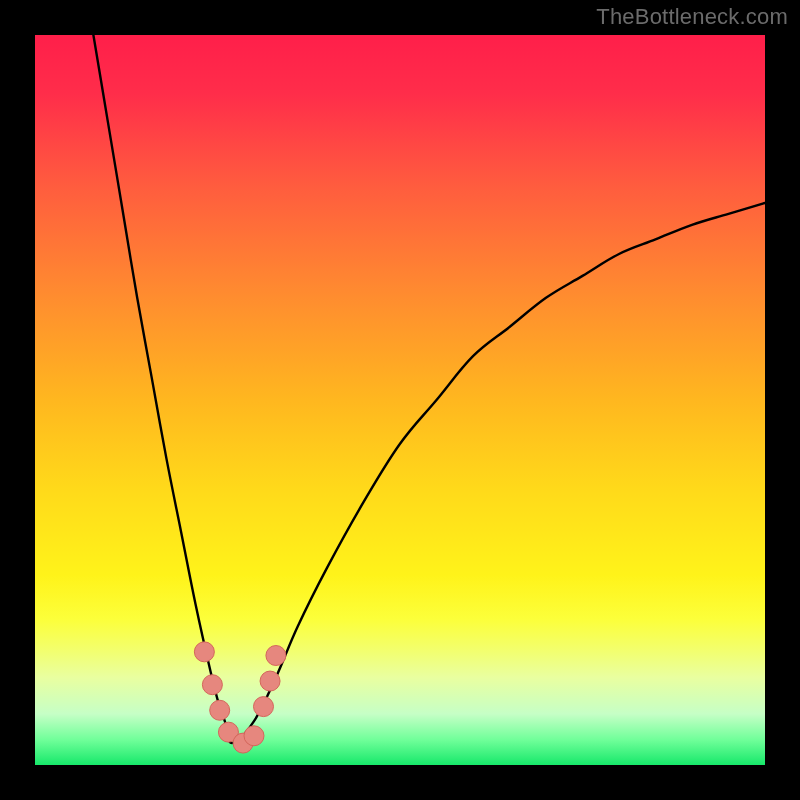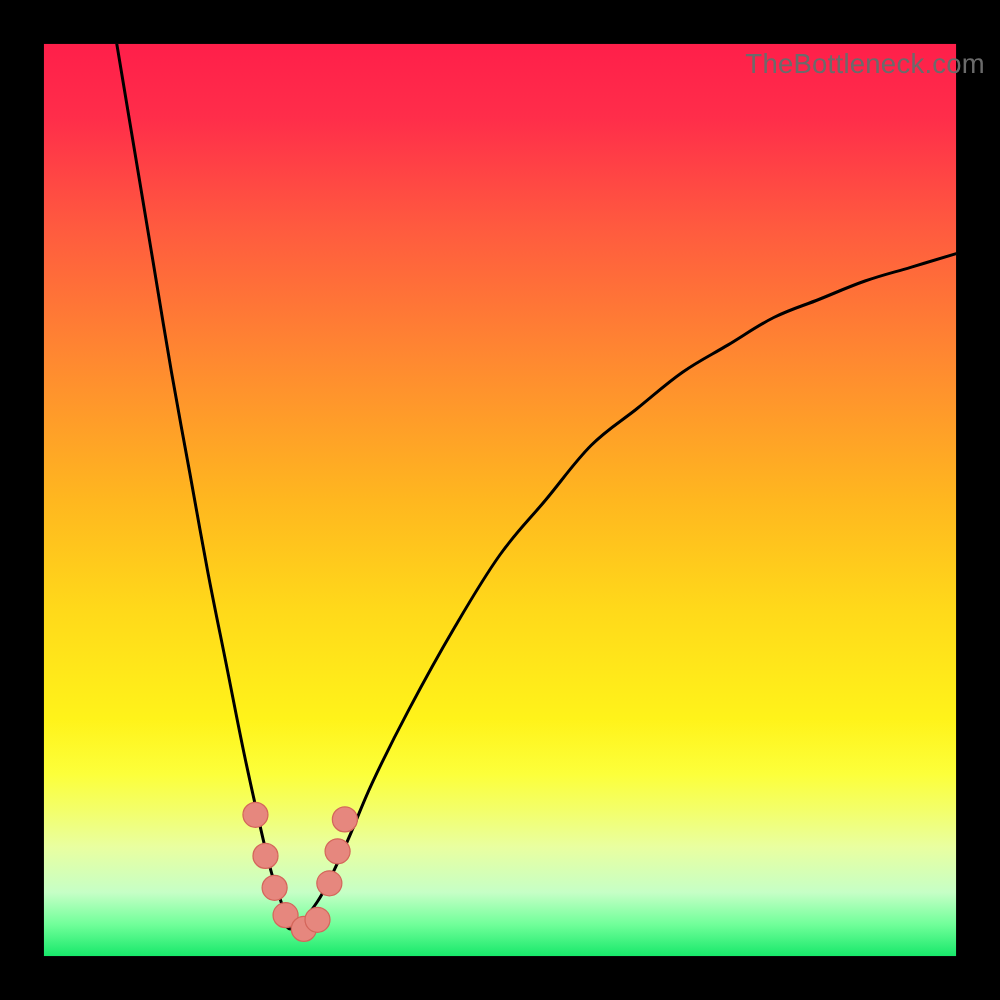--- a/index.html
+++ b/index.html
@@ -25,21 +25,20 @@
   }
   .watermark {
     position: absolute;
     top: 4px;
     right: 12px;
     color: #6b6b6b;
     font-size: 22px;
     font-weight: 400;
     letter-spacing: 0.2px;
     white-space: nowrap;
-    margin-top: 34px;
   }
   svg {
     display: block;
   }
 </style>
 </head>
 <body>
 
 <div class="frame">
 

